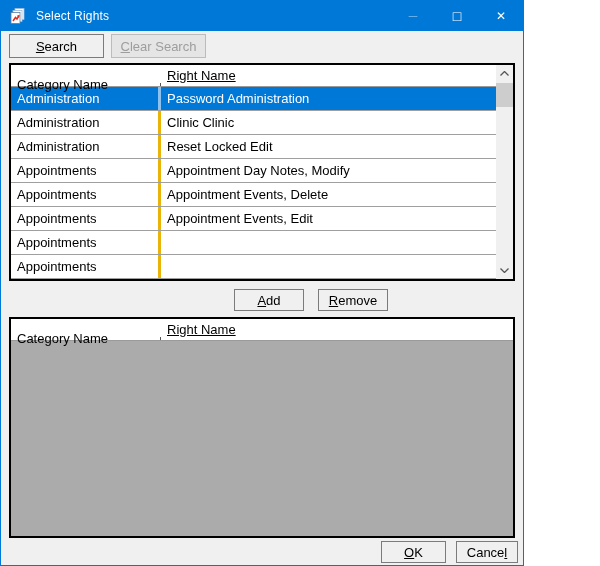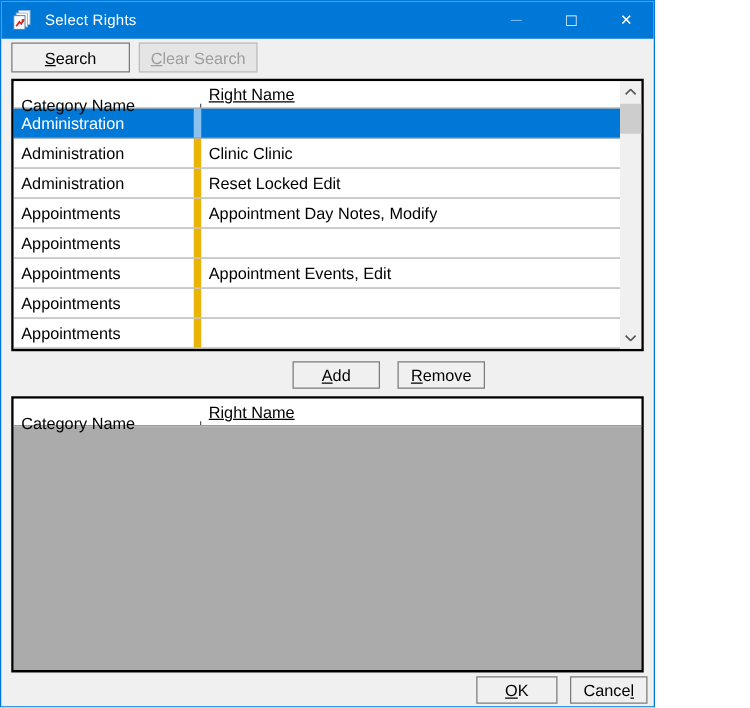--- a/index.html
+++ b/index.html
@@ -44,21 +44,21 @@
     margin:5px 8px 0 8px;
     border:2px solid #000;background:#fff;position:relative;
   }
   .grid-header{display:flex;height:22px;background:#fff;border-bottom:1px solid #9a9a9a;}
   .grid-header .hcell{font-size:13px;color:#000;display:flex;align-items:center;padding-left:6px;}
   .hcell.c1{width:150px;border-right:1px solid #555;margin-top:18px;}
   .hcell.c2{flex:1;text-decoration:underline;}
   .grid-row{display:flex;height:24px;border-bottom:1px solid #9f9f9f;background:#fff;}
   .grid-row .cell{font-size:13px;color:#000;display:flex;align-items:center;padding-left:6px;
     overflow:hidden;white-space:nowrap;}
-  .cell.c1{width:150px;border-right:6px solid #eab308;}
+  .cell.c1{width:150px;border-right:3px solid #eab308;}
   .cell.c2{flex:1;}
   .grid-row.selected{background:#0078d7;}
   .grid-row.selected .cell{color:#fff;}
   .grid-row.selected .cell.c1{border-right-color:rgba(255,255,255,.55);}
   .rows-area{margin-right:17px;}
   
   .vscroll{
     position:absolute;top:0;right:0;bottom:0;width:17px;
     background:#f0f0f0;display:flex;flex-direction:column;z-index:5;
   }
@@ -113,35 +113,37 @@
 
   <div class="grid">
     <div class="grid-header rows-area">
       <div class="hcell c1">Category Name</div>
       <div class="hcell c2">Right Name</div>
     </div>
     <div class="rows-area">
 
     <div class="grid-row selected">
         <div class="cell c1">Administration</div>
+        <div class="cell c2">Password Administration</div>
       </div>
         <div class="grid-row">
         <div class="cell c1">Administration</div>
         <div class="cell c2">Clinic Clinic</div>
       </div>
         <div class="grid-row">
         <div class="cell c1">Administration</div>
         <div class="cell c2">Reset Locked Edit</div>
       </div>
         <div class="grid-row">
         <div class="cell c1">Appointments</div>
         <div class="cell c2">Appointment Day Notes, Modify</div>
       </div>
         <div class="grid-row">
         <div class="cell c1">Appointments</div>
+        <div class="cell c2">Appointment Events, Delete</div>
       </div>
         <div class="grid-row">
         <div class="cell c1">Appointments</div>
         <div class="cell c2">Appointment Events, Edit</div>
       </div>
         <div class="grid-row">
         <div class="cell c1">Appointments</div>
       </div>
         <div class="grid-row">
         <div class="cell c1">Appointments</div>

